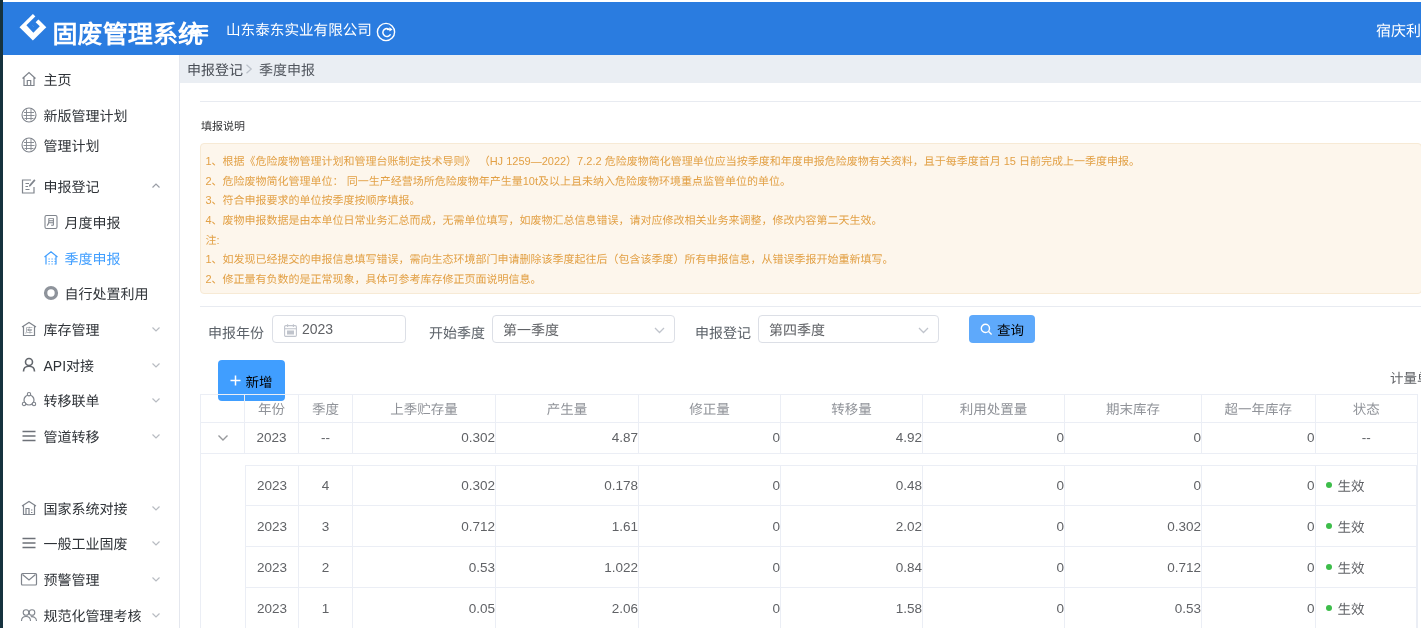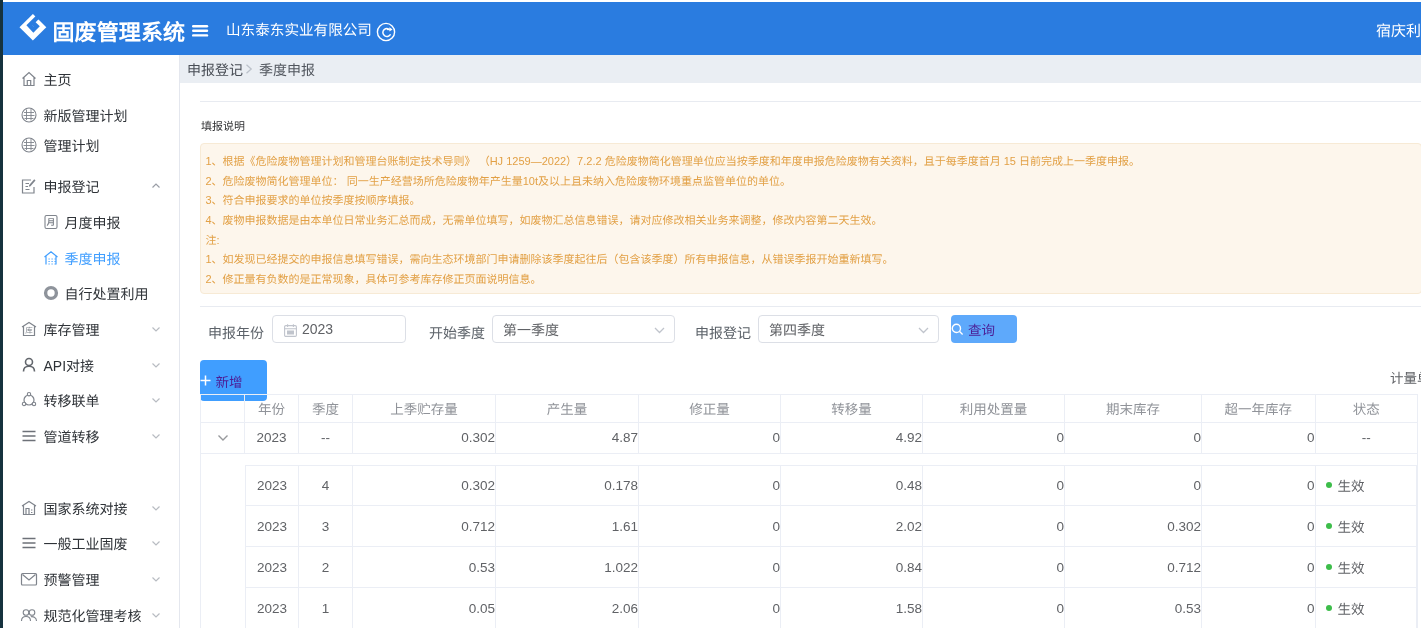--- a/index.html
+++ b/index.html
@@ -5,21 +5,21 @@
 <style>
   * { margin:0; padding:0; box-sizing:border-box; }
   html,body { width:1421px; height:628px; overflow:hidden; background:#fff;
     font-family:"Liberation Sans", sans-serif; }
   #root { position:relative; width:1421px; height:628px; overflow:hidden; background:#fff; }
   .abs { position:absolute; }
 
   
   #hdr { position:absolute; left:0; top:1.5px; width:1421px; height:53.5px; background:#2a7ce0; }
   #darkstrip { position:absolute; left:0; top:0; width:2.5px; height:628px; background:#16323e; z-index:60; }
-  #hdr-title { position:absolute; left:52.5px; top:12.5px; font-size:22px; font-weight:bold; color:#fff; letter-spacing:0.1px; white-space:nowrap; }
+  #hdr-title { position:absolute; left:52.5px; top:12.5px; font-size:25px; font-weight:bold; color:#fff; letter-spacing:0.1px; white-space:nowrap; }
   #company { position:absolute; left:226px; top:16.5px; font-size:14.6px; font-weight:normal; color:#fff; white-space:nowrap; }
   #username { position:absolute; left:1376px; top:17px; font-size:15px; color:#fff; white-space:nowrap; }
 
   
   #sidebar { position:absolute; left:0; top:55px; width:180px; height:573px; background:#fff; border-right:1px solid #e4e7ee; z-index:5; }
   .mi { position:absolute; left:0; width:179px; height:36px; }
   .mi .lbl { position:absolute; left:43.5px; top:50%; transform:translateY(-50%); font-size:14px; color:#2f3338; white-space:nowrap; }
   .mi .ic { position:absolute; left:20px; top:50%; transform:translateY(-50%); width:18px; height:18px; }
   .mi .sic { position:absolute; left:43px; top:50%; transform:translateY(-50%); width:16px; height:16px; }
   .mi .slbl { position:absolute; left:64.5px; top:50%; transform:translateY(-50%); font-size:14px; color:#2f3338; white-space:nowrap; }
@@ -35,21 +35,21 @@
   .cline { position:absolute; height:1px; background:#e8ebf1; }
 
   #notice { position:absolute; left:199.5px; top:142.5px; width:1222px; height:151px;
     background:#fdf6ec; border:1px solid #f7ead5; border-radius:4px;
     color:#e2a045; font-size:11px; line-height:19.6px; padding:8.8px 10px 0 5px; white-space:nowrap; }
 
   .flabel { position:absolute; top:322px; font-size:14px; color:#5c6269; white-space:nowrap; }
   .fbox { position:absolute; top:315px; height:28px; background:#fff; border:1px solid #dcdfe6; border-radius:4px; }
   .fbox .tx { position:absolute; top:50%; transform:translateY(-50%); font-size:14px; color:#606266; white-space:nowrap; }
 
-  .btn { position:absolute; border-radius:4px; color:#4c1d95; font-size:13.5px; display:flex; align-items:center; white-space:nowrap; }
+  .btn { position:absolute; border-radius:4px; color:#000000; font-size:13.5px; display:flex; align-items:center; justify-content:center; white-space:nowrap;margin-left:18px; }
 
   
   #tbl { position:absolute; left:200px; top:393.5px; width:1218px; height:234.5px;
     border-left:1px solid #ebeef5; border-right:1px solid #ebeef5; border-top:1px solid #ebeef5;
     font-size:13.5px; color:#606266; }
   .trow { position:absolute; left:0; width:1216px; }
   .cell { position:absolute; top:0; height:100%; border-right:1px solid #ebeef5;
     display:flex; align-items:center; justify-content:center; overflow:hidden; }
   .cell.num { justify-content:flex-end; }
   .cell.lft { justify-content:flex-start; padding-left:10px; }

